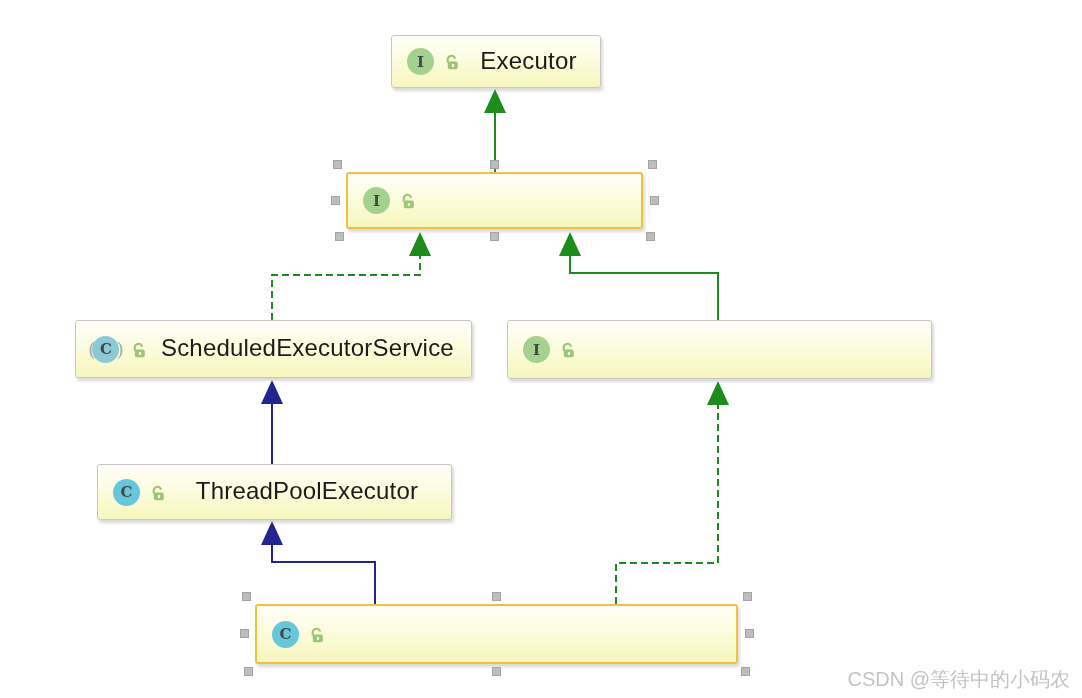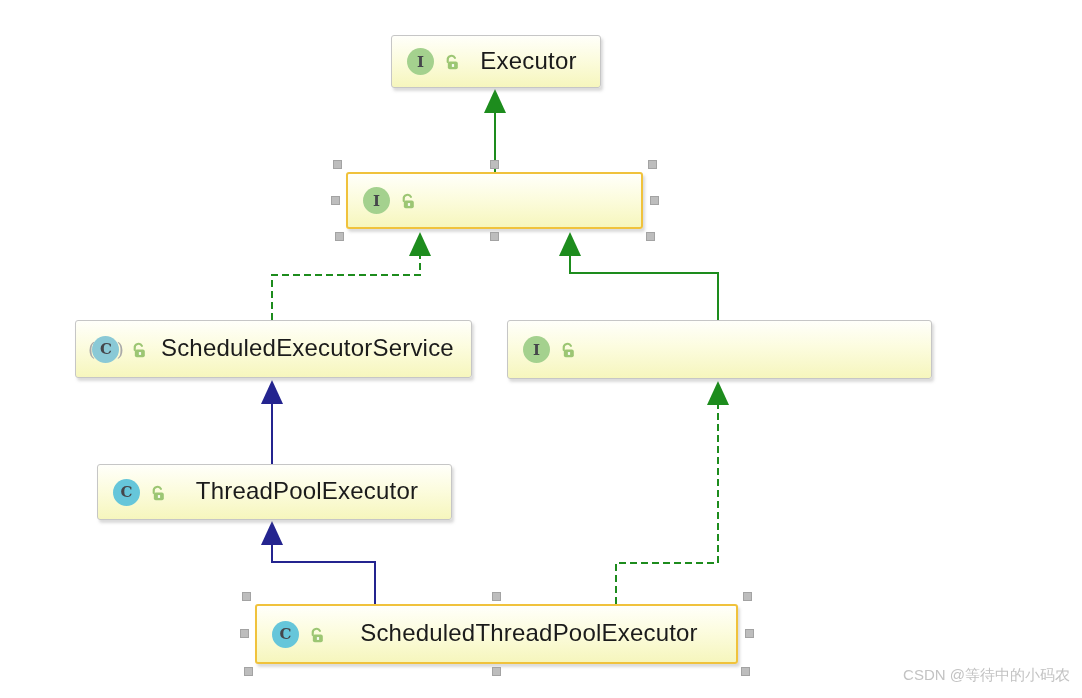--- a/index.html
+++ b/index.html
@@ -36,21 +36,21 @@
     padding:0 14px 2px 10px;white-space:nowrap;letter-spacing:0.2px;
   }
   .handle{
     position:absolute;width:9px;height:9px;background:#bdbdbd;border:1px solid #a3a3a3;box-sizing:border-box;
   }
   .h-tl{left:-15px;top:-14px}.h-tc{left:calc(50% - 5px);top:-14px}.h-tr{right:-16px;top:-14px}
   .h-ml{left:-17px;top:calc(50% - 5px)}.h-mr{right:-18px;top:calc(50% - 5px)}
   .h-bl{left:-13px;bottom:-14px}.h-bc{left:calc(50% - 5px);bottom:-14px}.h-br{right:-14px;bottom:-14px}
 
   #watermark{
-    position:absolute;right:12px;top:666px;font-size:15px;color:#c3c3c3;
+    position:absolute;right:12px;top:666px;font-size:20px;color:#c3c3c3;
     text-shadow:1px 1px 0 #ffffff;white-space:nowrap;
   }
 </style>
 </head>
 <body>
 
 <div id="canvas">
 
   <svg id="edges" xmlns="http://www.w3.org/2000/svg">
 
@@ -175,18 +175,17 @@
     <span class="icon-cluster">
       <span class="circle cls">
           <span>C</span>
         </span>
       <svg class="lock" width="17" height="17" viewBox="0 0 16 16">
         <path d="M3.5 8.4 V6.6 A3.6 3.6 0 0 1 10.3 4.6" fill="none" stroke="#9cc673" stroke-width="2" stroke-linecap="round"></path>
         <rect x="3.6" y="8" width="9.4" height="7.2" rx="1.8" fill="#9cc673"></rect>
         <rect x="7.4" y="10.4" width="2.1" height="2.7" fill="#ffffff" opacity="0.9"></rect>
       </svg>
     </span>
-    <span class="node-label">ScheduledThreadPoolExecutor</span>
   </div>
 
   <div id="watermark">CSDN @等待中的小码农</div>
 
 </div>
 
 </body></html>

